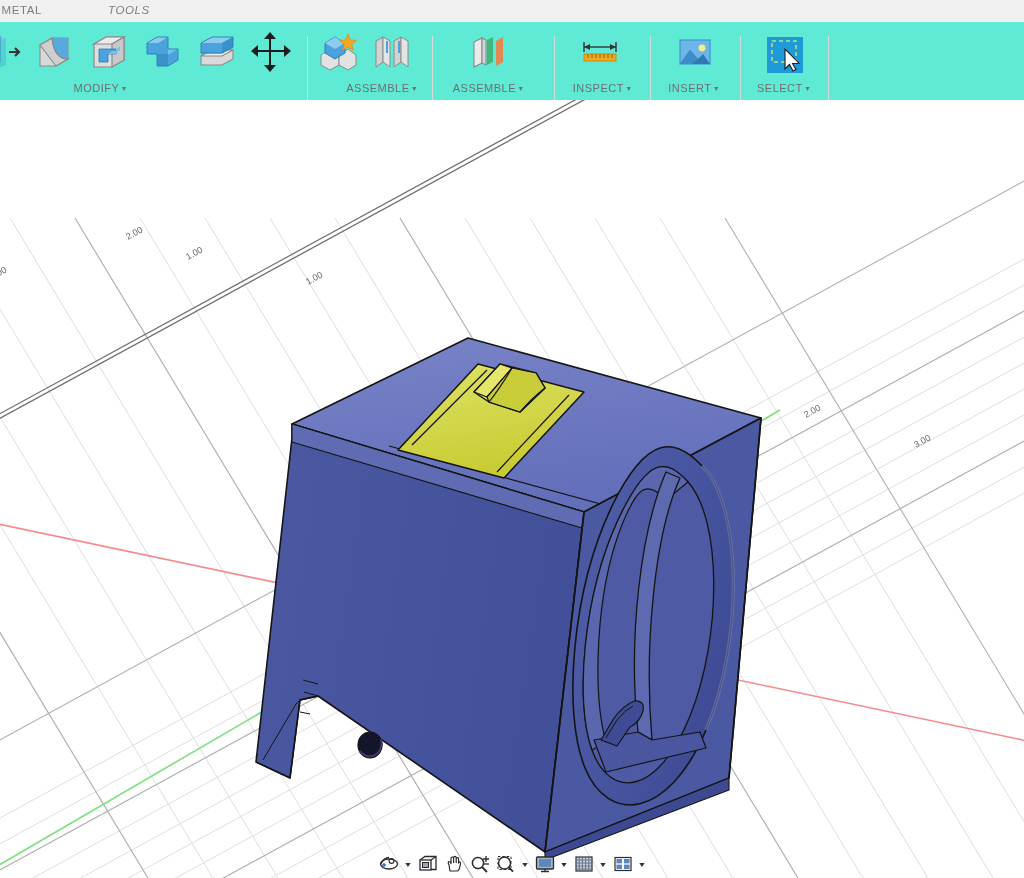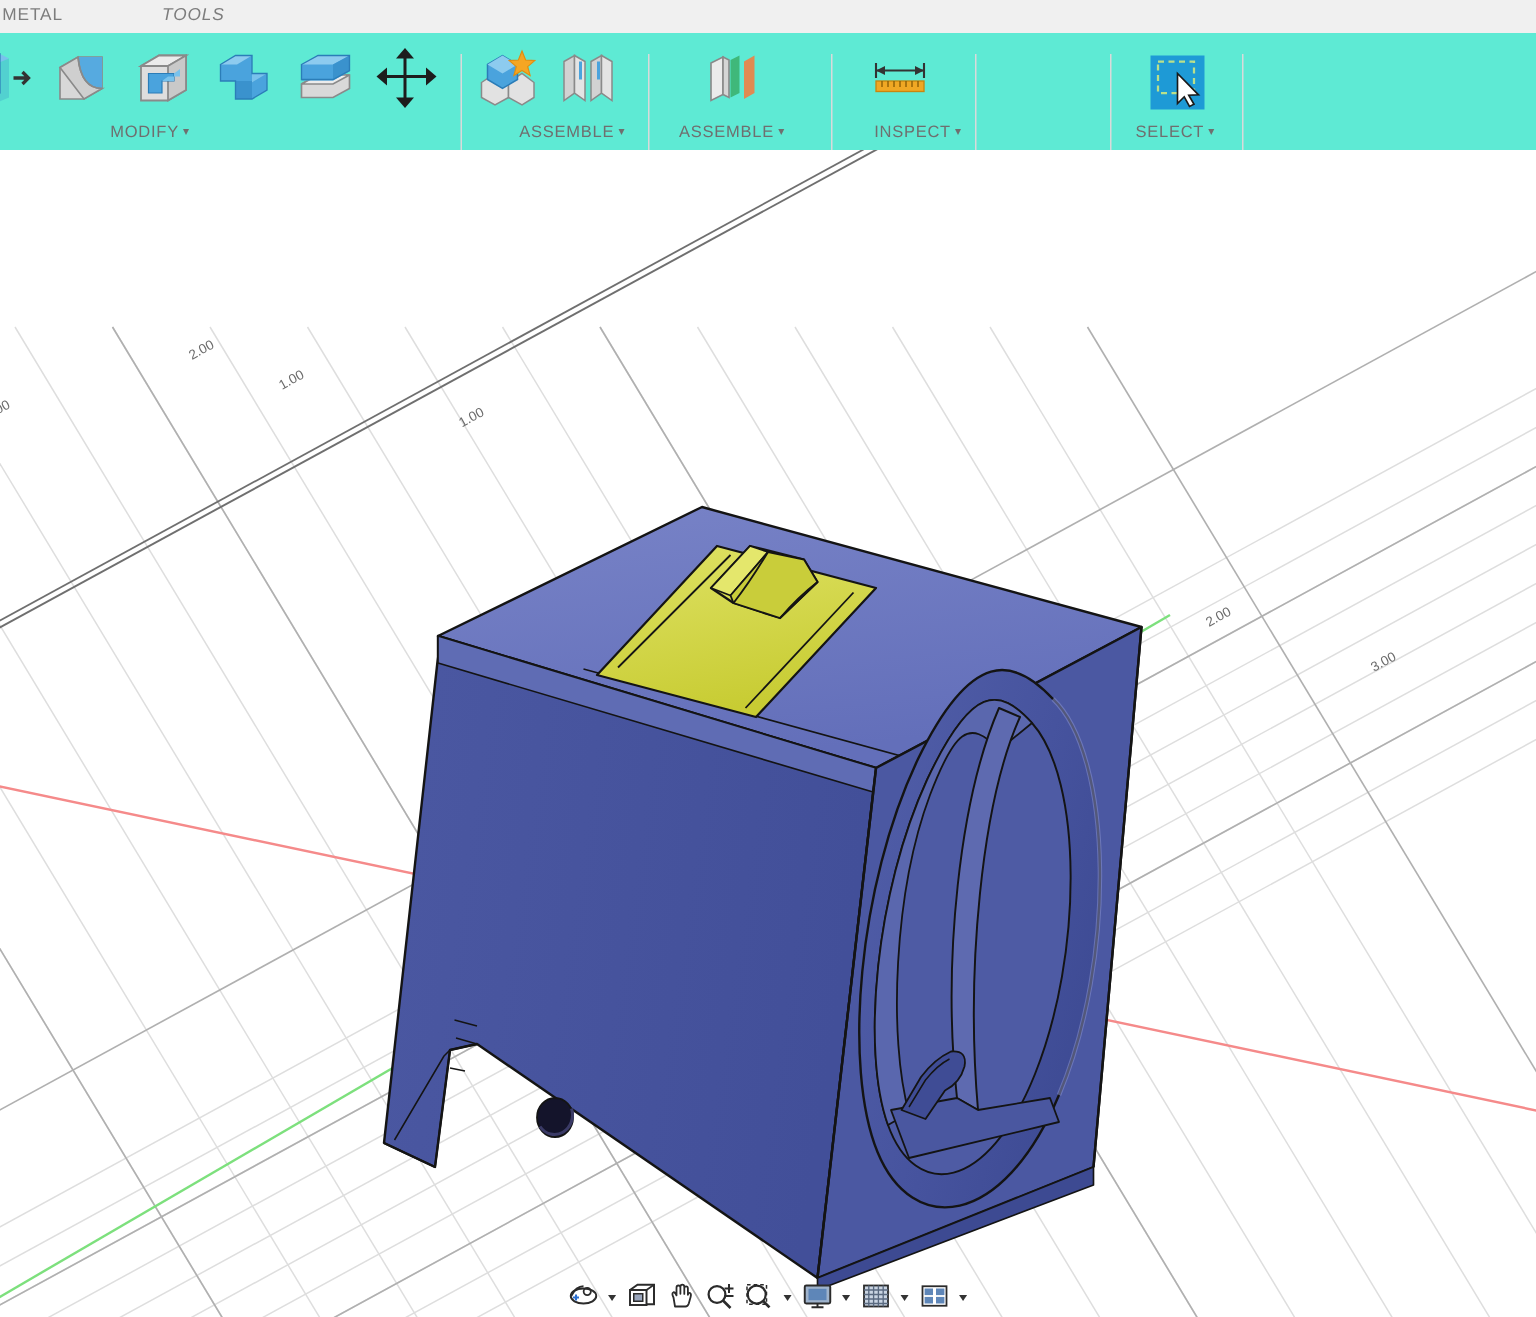--- a/index.html
+++ b/index.html
@@ -227,27 +227,42 @@
                 <path d="M15 25 L15 29"></path>
                 <path d="M19 25 L19 29"></path>
               <path d="M23 25 L23 29"></path>
                 <path d="M27 25 L27 29"></path>
                 <path d="M31 25 L31 29"></path>
               <path d="M35 25 L35 29"></path>
             </g>
           </svg>
         </div>
       </div>
-      <div class="panel-label" style="left:12px; width:90px;">
+      <div class="panel-label" style="left:2px; width:90px;">
         <span>INSPECT</span><span class="caret"> ▾</span>
       </div>
     </div>
 
     <div class="divider" style="left:650px;"></div>
 
+    <div class="panel" style="left:651px; width:85px;">
+      <div class="panel-icons" style="left:17px;">
+        <div class="tbtn">
+          <svg width="46" height="46" viewBox="0 0 46 46">
+            <rect x="8" y="11" width="30" height="24" fill="#6db6e8" stroke="#3f93cb" stroke-width="1.2"></rect>
+            <circle cx="30" cy="19" r="3.4" fill="#f5ec8c"></circle>
+            <path d="M8 35 L18 21 L26 30 L31 25 L38 35 Z" fill="#2f79b5"></path>
+            <path d="M8 35 L18 21 L26 30 L20 35 Z" fill="#3e8dc9"></path>
+          </svg>
+        </div>
+      </div>
+      <div class="panel-label" style="left:0; width:85px;">
+        <span>INSERT</span><span class="caret"> ▾</span>
+      </div>
+    </div>
 
     <div class="divider" style="left:740px;"></div>
 
     <div class="panel" style="left:741px; width:85px;">
       <div class="panel-icons" style="left:16px;">
         <div class="tbtn">
           <svg width="46" height="46" viewBox="0 0 46 46">
             <rect x="6" y="8" width="36" height="36" fill="#1e9ad6"></rect>
             <rect x="11" y="12" width="24" height="21" fill="none" stroke="#b9e08b" stroke-width="1.5" stroke-dasharray="4,3"></rect>
             <path d="M24 20 L24 40 L28.5 35.5 L32 42 L35 40.5 L31.5 34.5 L38 34.2 Z" fill="#ffffff" stroke="#1a1a1a" stroke-width="1.1"></path>

